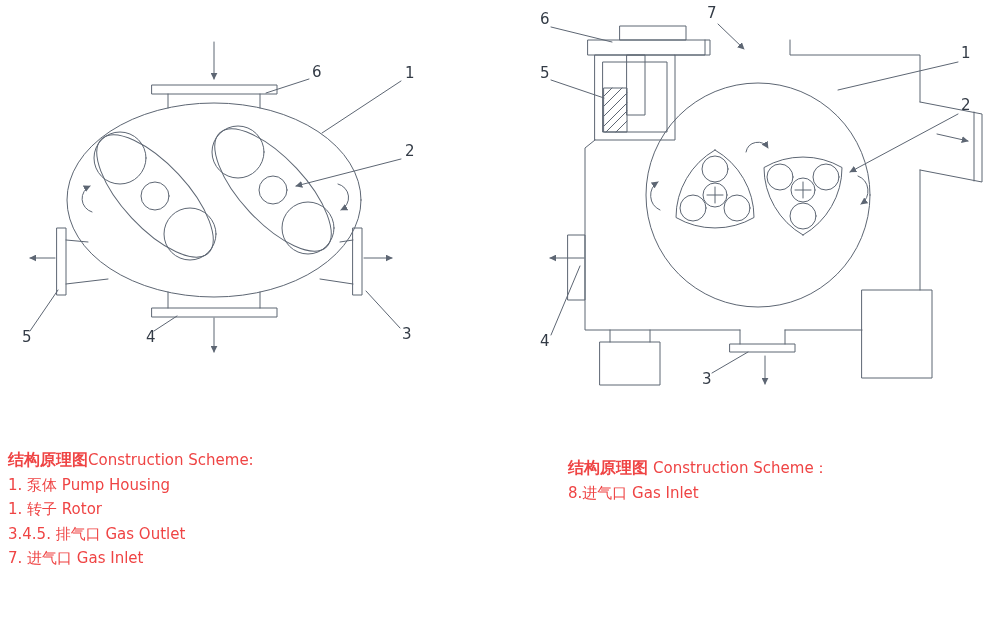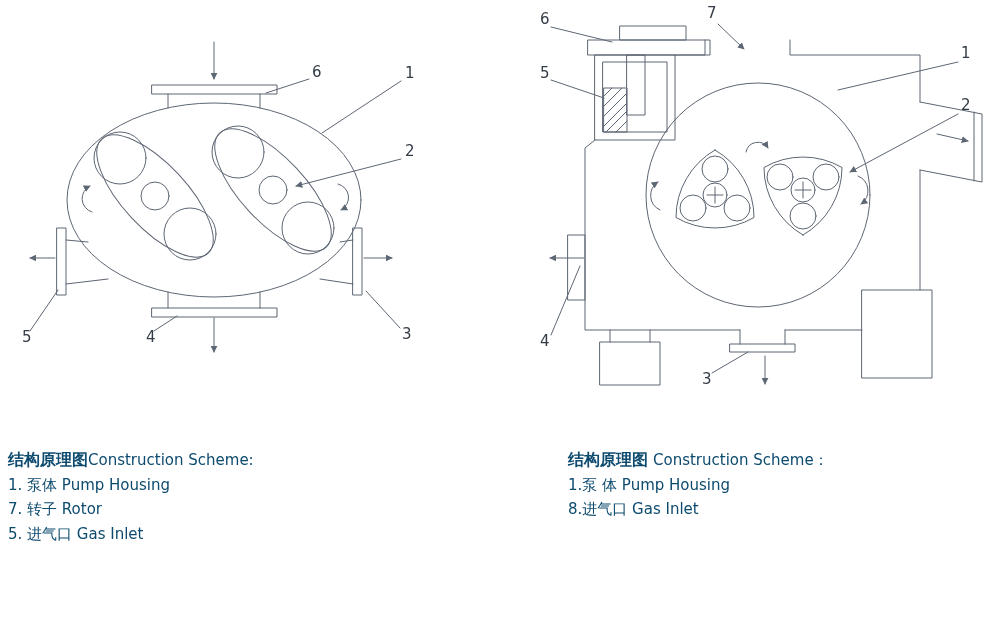--- a/index.html
+++ b/index.html
@@ -8,23 +8,23 @@
     overflow:hidden;
     font-family:"DejaVu Sans","Liberation Sans",sans-serif;
   }
   svg.fig { position:absolute; top:0; }
   .fig-left  { left:0; }
   .fig-right { left:500px; }
 
   .ln { stroke:#5d6673; fill:none; stroke-width:1; stroke-linecap:round; stroke-linejoin:round; }
   text.callout { fill:#333b46; stroke:none; font-size:15px; font-family:"DejaVu Sans","Liberation Sans",sans-serif; }
 
-  .legend { position:absolute; top:448px; color:#0c4a6e; font-size:15px; line-height:24.6px; }
+  .legend { position:absolute; top:448px; color:#ef4444; font-size:15px; line-height:24.6px; }
   .legend-left  { left:8px; }
-  .legend-right { left:568px; }
+  .legend-right { left:568px;margin-top:8px; }
   .legend-title .zh { font-weight:bold; font-size:16px; }
   .legend-right .legend-title .en { margin-left:5px; }
 </style>
 </head>
 <body>
 
 <div class="page">
 
   <svg class="fig fig-left" width="500" height="430" viewBox="0 0 500 430">
     <defs>
@@ -206,23 +206,23 @@
       <g>
         <line class="ln" x1="212" y1="373" x2="248" y2="352"></line>
         <text class="callout" x="202" y="384">3</text>
       </g>
     </g>
   </svg>
 
   <div class="legend legend-left">
     <div class="legend-title"><span class="zh">结构原理图</span><span class="en">Construction Scheme:</span></div>
     <div class="legend-item">1. 泵体 Pump Housing</div>
-    <div class="legend-item">7. 转子 Rotor</div>
-    <div class="legend-item">5. 进气口 Gas Inlet</div>
+    <div class="legend-item">1. 转子 Rotor</div>
+    <div class="legend-item">3.4.5. 排气口 Gas Outlet</div>
+    <div class="legend-item">7. 进气口 Gas Inlet</div>
   </div>
 
   <div class="legend legend-right">
     <div class="legend-title"><span class="zh">结构原理图</span><span class="en">Construction Scheme：</span></div>
-    <div class="legend-item">1.泵 体 Pump Housing</div>
     <div class="legend-item">8.进气口 Gas Inlet</div>
   </div>
 
 </div>
 
 </body></html>

